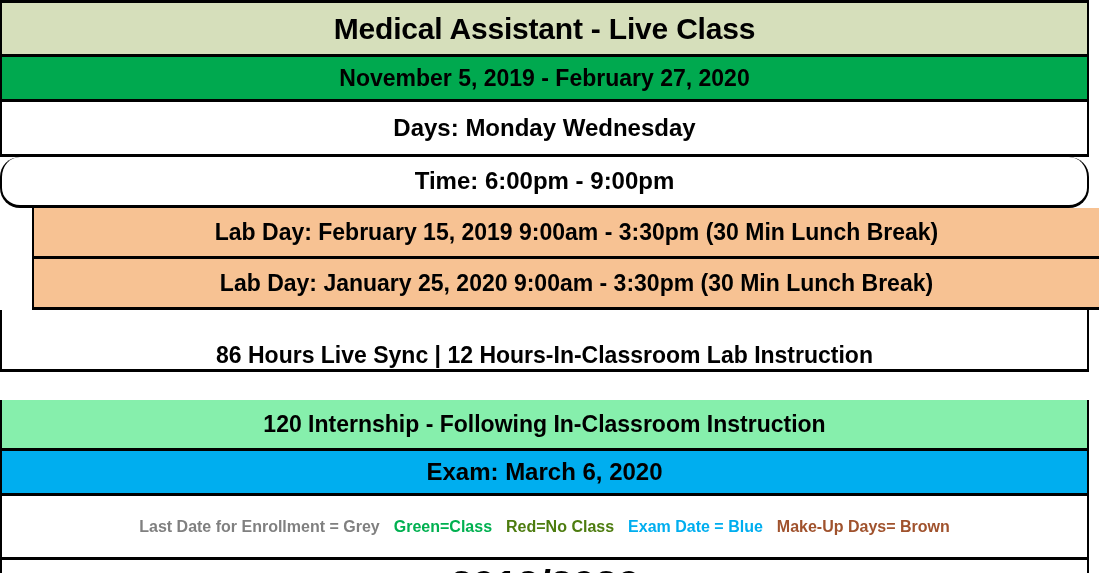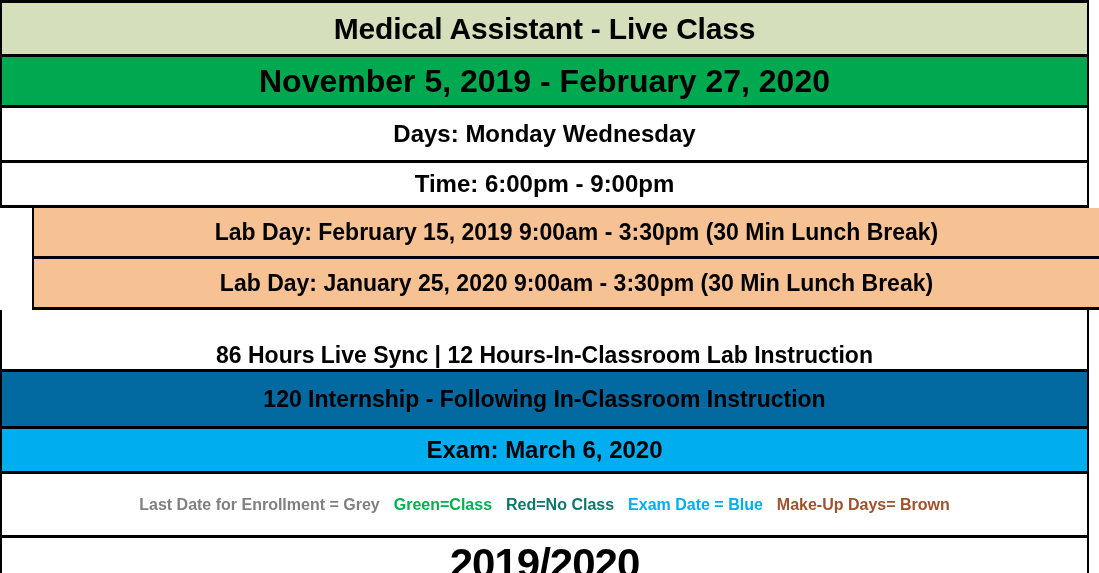--- a/index.html
+++ b/index.html
@@ -34,50 +34,52 @@
     overflow: hidden;
   }
   .row-title {
     height: 57px;
     background: #D6DFBB;
     font-size: 30px;
     border-top: 3px solid #000000;
     letter-spacing: -0.2px;
   }
   .row-dates {
-    height: 51px;
+    height: 45px;
     background: #00A94F;
-    font-size: 32px;
+    font-size: 23px;
   }
   .row-days {
     height: 55px;
     background: #FFFFFF;
     font-size: 24px;
   }
   .row-time {
-    height: 45px;
+    height: 51px;
     background: #FFFFFF;
     font-size: 24px;
+    border-radius: 20px;
   }
   .row-lab {
     height: 51px;
     background: #F7C293;
     font-size: 23px;
     margin-left: 32px;
   }
   .row-hours {
     height: 62px;
     background: #FFFFFF;
     font-size: 23px;
     align-items: flex-end;
   }
   .row-internship {
-    height: 57px;
-    background: #0369a1;
+    height: 51px;
+    background: #86efac;
     font-size: 23px;
+    margin-top: 28px;
   }
   .row-exam {
     height: 45px;
     background: #00AEEF;
     font-size: 24px;
   }
   .row-legend {
     height: 64px;
     background: #FFFFFF;
     font-size: 16px;
@@ -96,21 +98,21 @@
     white-space: nowrap;
     width: 100%;
   }
   .legend-item {
     font-weight: bold;
     font-size: 16px;
     padding: 0 7px;
   }
   .legend-grey   { color: #808080; }
   .legend-green  { color: #00B050; }
-  .legend-red    { color: #0f766e; }
+  .legend-red    { color: #4d7c0f; }
   .legend-blue   { color: #00AEEF; }
   .legend-brown  { color: #A0522D; }
   .year-text {
     letter-spacing: -1px;
   }
 </style>
 </head>
 <body>
 
 <div class="schedule-table">

